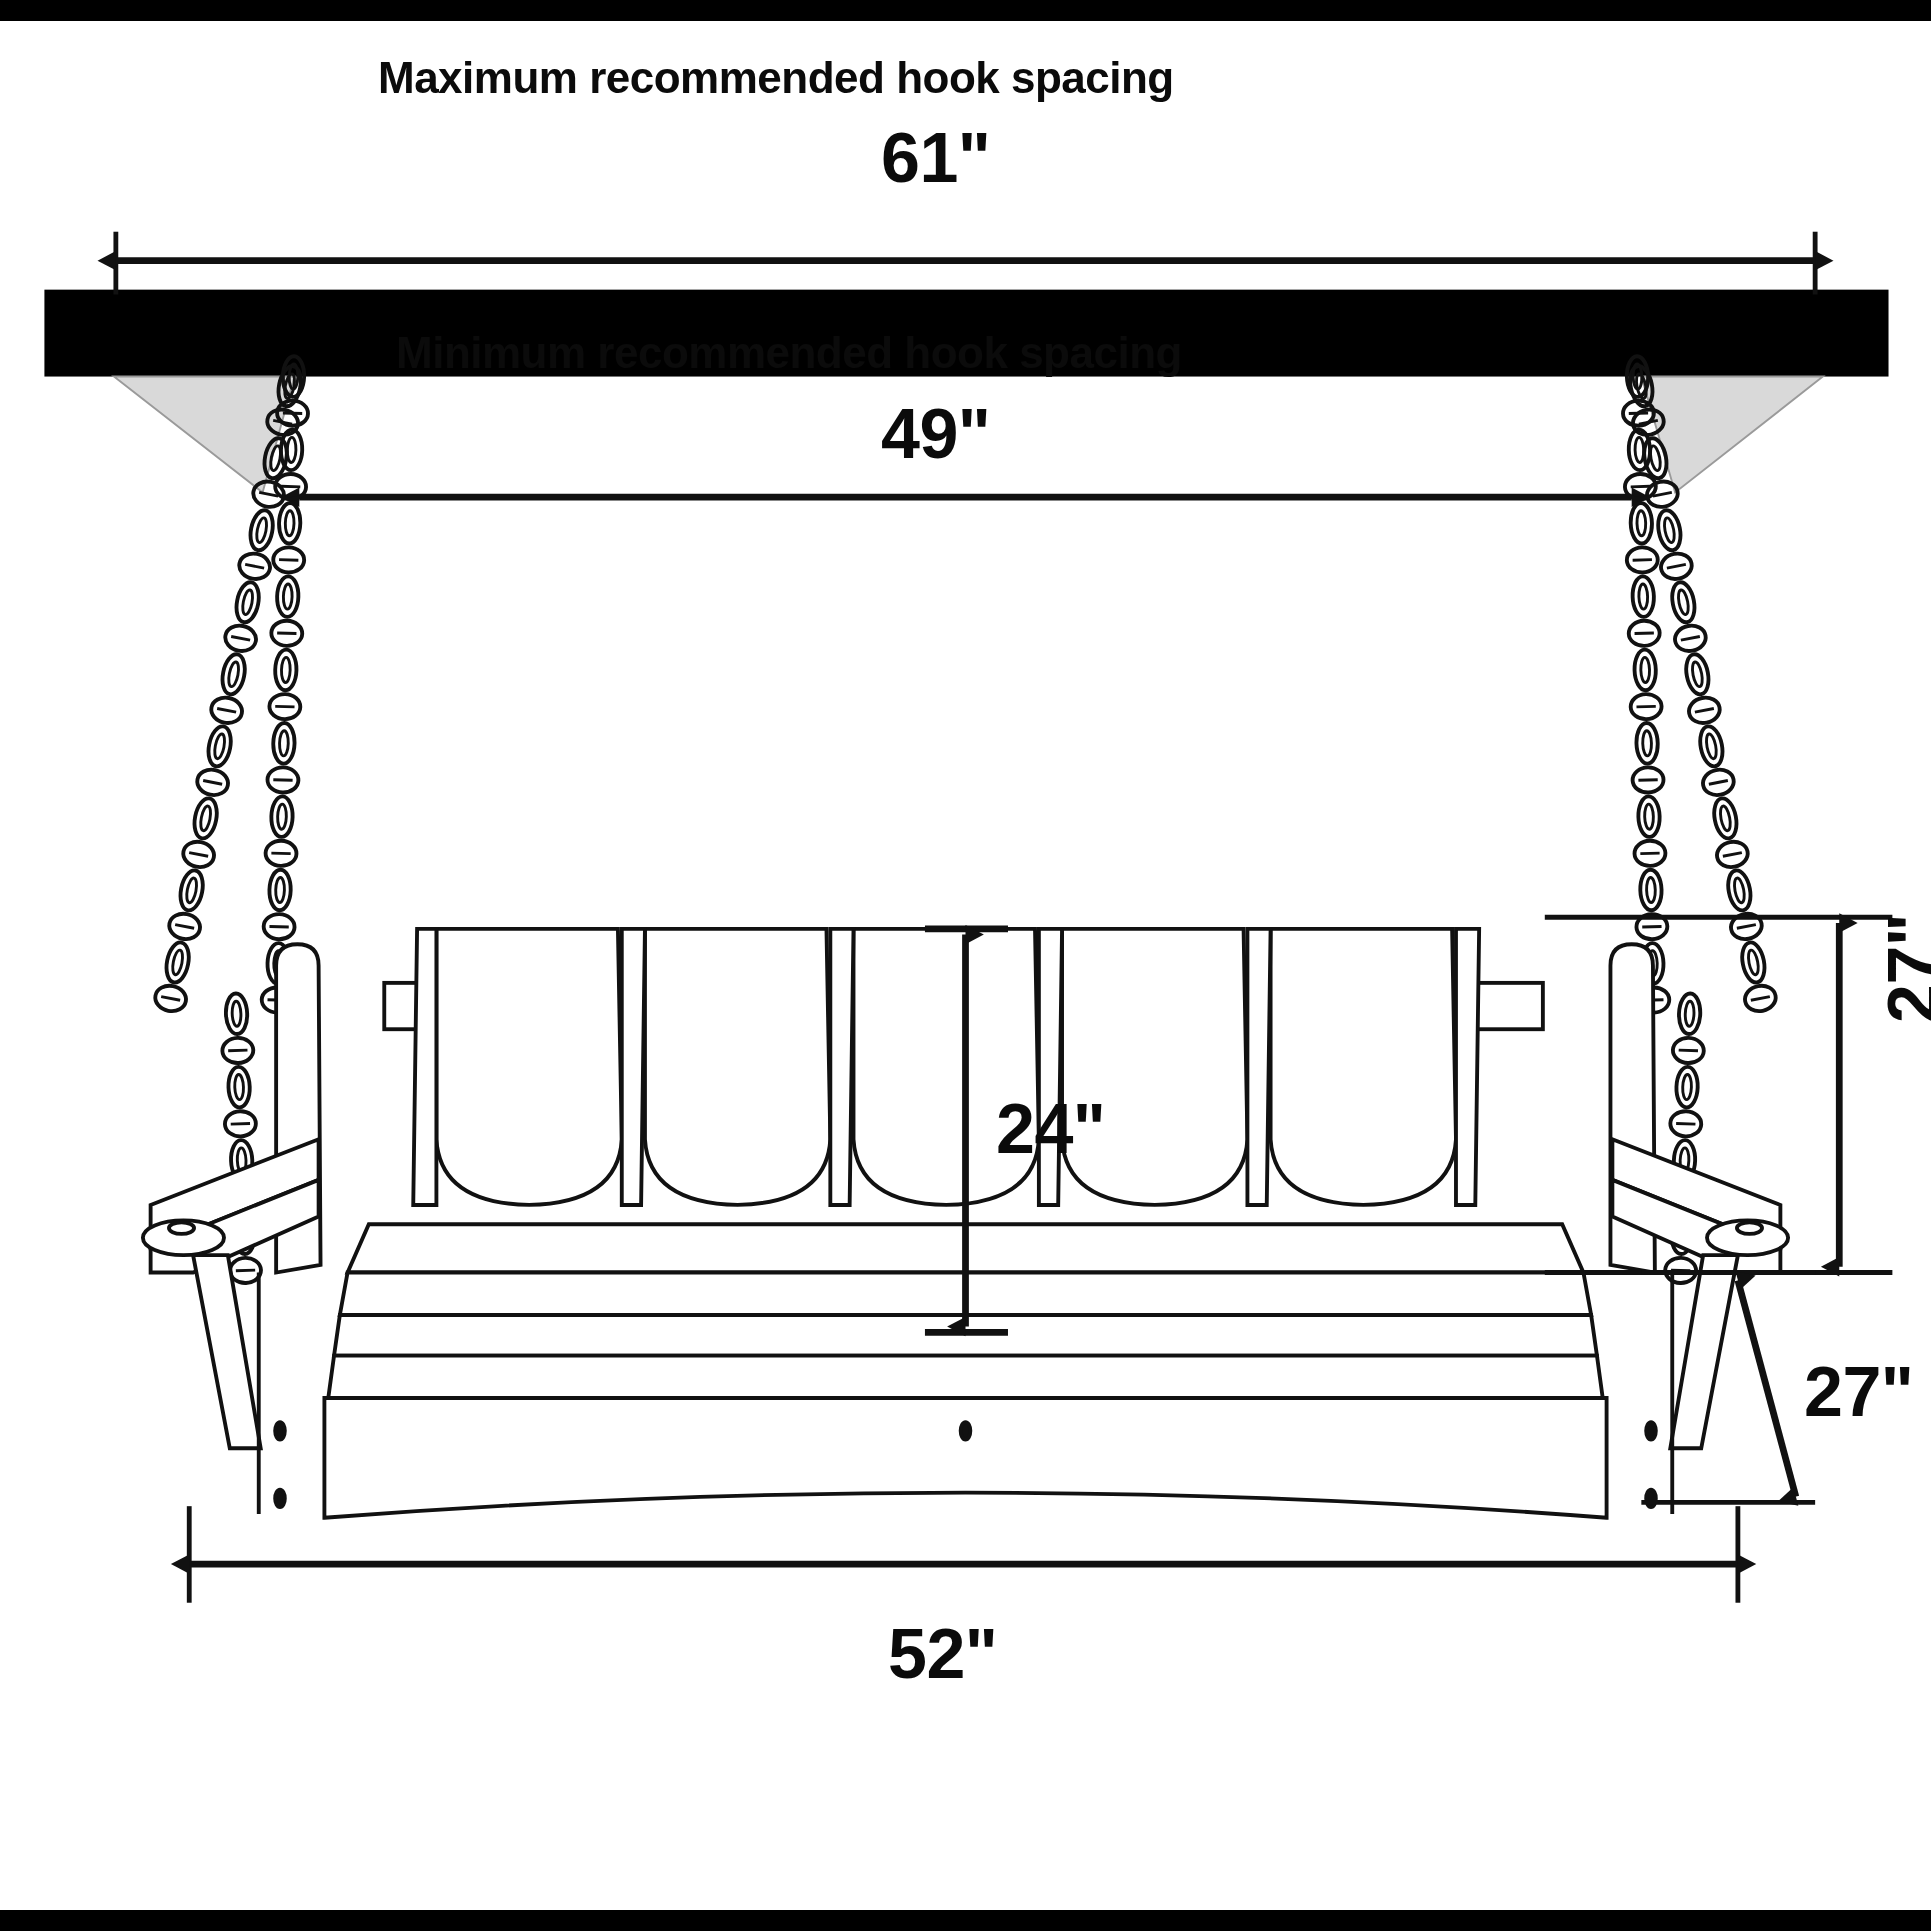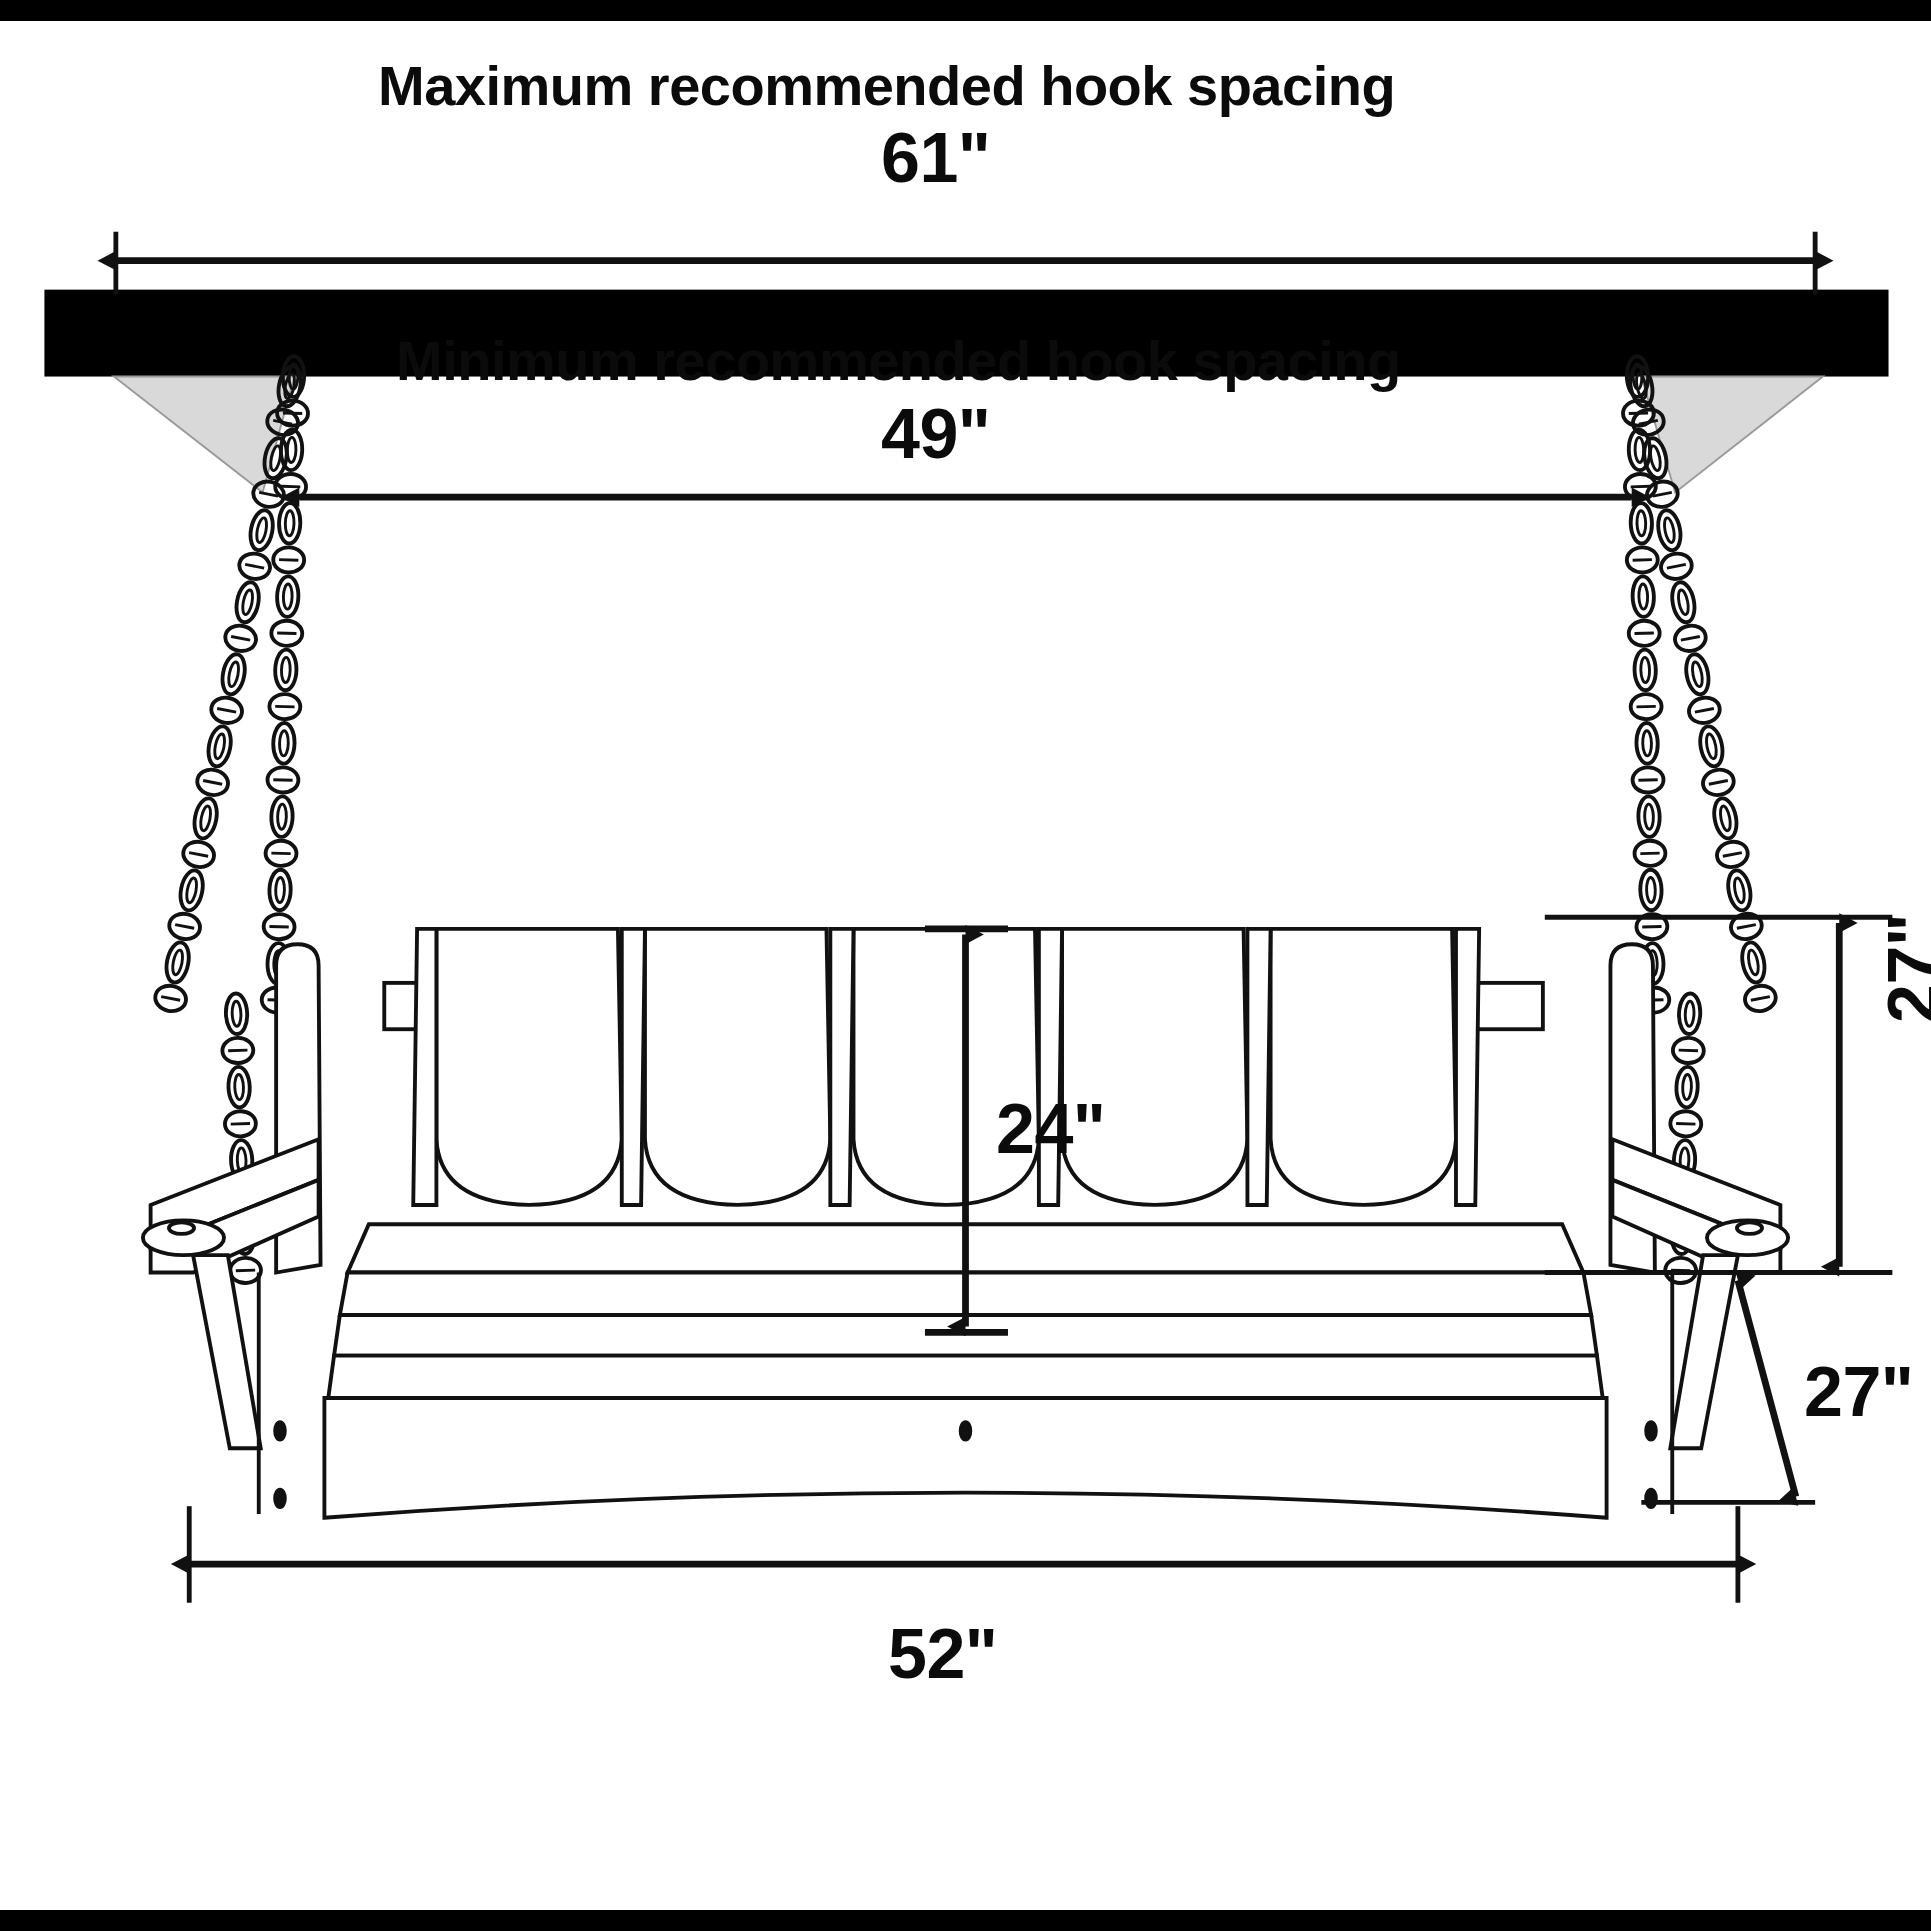--- a/index.html
+++ b/index.html
@@ -38,21 +38,21 @@
   }
 
   .label {
     position: absolute;
     color: #0b0b0b;
     font-weight: bold;
     white-space: nowrap;
     letter-spacing: -0.5px;
   }
   .heading {
-    font-size: 56px;
+    font-size: 44px;
     font-family: "Liberation Sans", sans-serif;
   }
   .dim {
     font-size: 70px;
     font-family: "Liberation Sans", sans-serif;
   }
   .rot90 {
     transform: rotate(-90deg);
     transform-origin: left top;
   }

